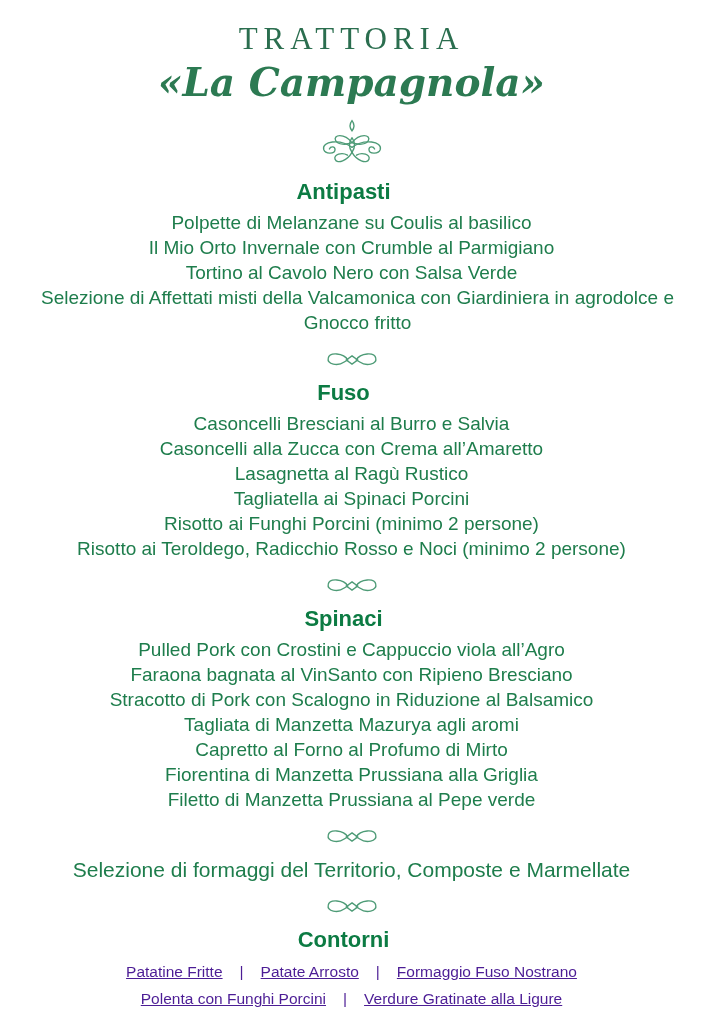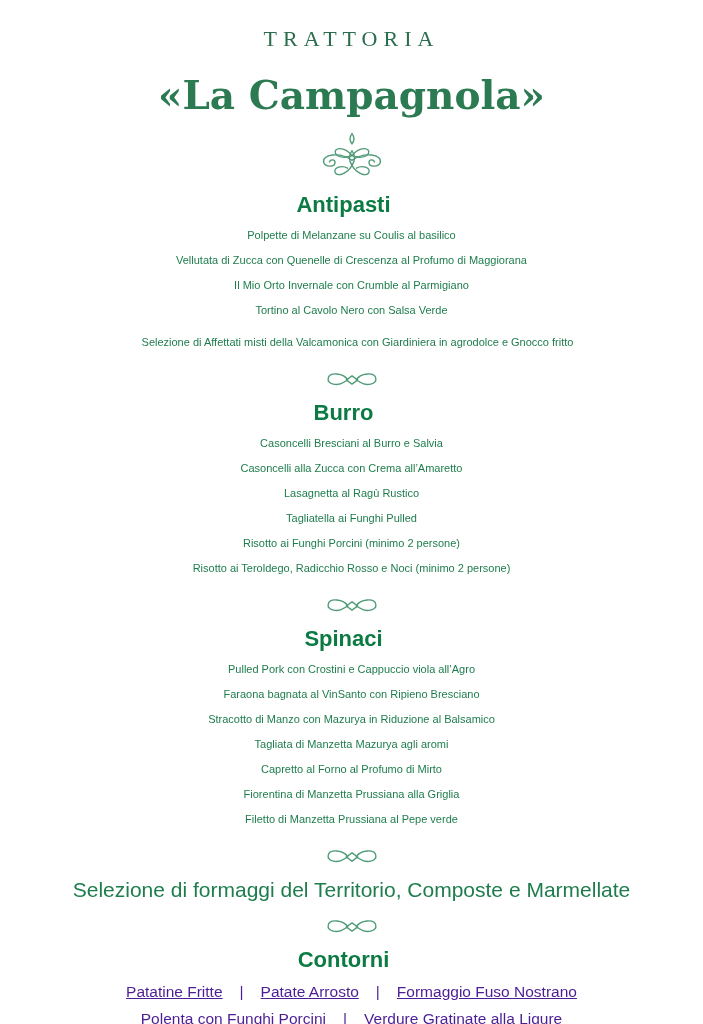--- a/index.html
+++ b/index.html
@@ -14,55 +14,55 @@
     overflow: hidden;
   }
   .menu {
     width: 703px;
     text-align: center;
     padding-top: 20px;
     box-sizing: border-box;
   }
   .title {
     font-family: "Liberation Serif", "DejaVu Serif", serif;
-    font-size: 22px;
+    font-size: 31px;
     letter-spacing: 6px;
     color: #2b6e4f;
     line-height: 38px;
   }
   .subtitle {
     font-family: "DejaVu Serif", serif;
+    font-style: italic;
     font-weight: bold;
     font-size: 39px;
     color: #2c7a52;
     line-height: 46px;
-    margin-top: 14px;
+    margin-top: 1px;
   }
   .flourish {
     margin: 14px auto 4px auto;
     height: 52px;
   }
   .divider {
     margin: 15px auto 5px auto;
     height: 22px;
   }
   .section-title {
     font-size: 22px;
     font-weight: bold;
     color: #0c7b43;
     line-height: 27px;
     margin: 7px 16px 5px 0;
   }
   .item {
-    font-size: 11px;
+    font-size: 19px;
     color: #1e7d4c;
     line-height: 25px;
   }
   .item.spaced {
-    margin-top: 7px;
     padding-left: 12px;
   }
   .cheese-note {
     font-size: 21px;
     color: #1e7d4c;
     line-height: 25px;
     margin-top: 8px;
   }
   .contorni-row {
     font-size: 15.5px;
@@ -92,53 +92,52 @@
       <path d="M60 33 Q69 46 60 59 Q51 46 60 33"></path>
       <path d="M60 50 C38 34 6 40 10 54 C13 63 30 62 30 54 C30 48 22 48 20 53"></path>
       <path d="M60 50 C82 34 114 40 110 54 C107 63 90 62 90 54 C90 48 98 48 100 53"></path>
       <path d="M60 59 C52 73 34 81 30 71 C27 63 42 58 52 64"></path>
       <path d="M60 59 C68 73 86 81 90 71 C93 63 78 58 68 64"></path>
     </svg>
   </div>
 
   <div class="section-title">Antipasti</div>
   <div class="item">Polpette di Melanzane su Coulis al basilico</div>
-  <div class="item">Vellutata di Zucca con Quenelle di Crescenza al Profumo di Maggiorana</div>
   <div class="item">Il Mio Orto Invernale con Crumble al Parmigiano</div>
   <div class="item">Tortino al Cavolo Nero con Salsa Verde</div>
   <div class="item spaced">Selezione di Affettati misti della Valcamonica con Giardiniera in agrodolce e Gnocco fritto</div>
 
   <div class="divider">
     <svg width="58" height="20" viewBox="0 0 112 36" fill="none" stroke="#4d9b76" stroke-width="2.6" stroke-linecap="round">
       <path d="M48 18 C40 4 12 2 10 15 C8 26 28 31 41 22 C44 20 46 19 48 18"></path>
       <path d="M64 18 C72 4 100 2 102 15 C104 26 84 31 71 22 C68 20 66 19 64 18"></path>
       <path d="M56 10 L67 18 L56 26 L45 18 Z"></path>
     </svg>
   </div>
 
-  <div class="section-title">Burro</div>
+  <div class="section-title">Fuso</div>
   <div class="item">Casoncelli Bresciani al Burro e Salvia</div>
   <div class="item">Casoncelli alla Zucca con Crema all’Amaretto</div>
   <div class="item">Lasagnetta al Ragù Rustico</div>
-  <div class="item">Tagliatella ai Funghi Pulled</div>
+  <div class="item">Tagliatella ai Spinaci Porcini</div>
   <div class="item">Risotto ai Funghi Porcini (minimo 2 persone)</div>
   <div class="item">Risotto ai Teroldego, Radicchio Rosso e Noci (minimo 2 persone)</div>
 
   <div class="divider">
     <svg width="58" height="20" viewBox="0 0 112 36" fill="none" stroke="#4d9b76" stroke-width="2.6" stroke-linecap="round">
       <path d="M48 18 C40 4 12 2 10 15 C8 26 28 31 41 22 C44 20 46 19 48 18"></path>
       <path d="M64 18 C72 4 100 2 102 15 C104 26 84 31 71 22 C68 20 66 19 64 18"></path>
       <path d="M56 10 L67 18 L56 26 L45 18 Z"></path>
     </svg>
   </div>
 
   <div class="section-title">Spinaci</div>
   <div class="item">Pulled Pork con Crostini e Cappuccio viola all’Agro</div>
   <div class="item">Faraona bagnata al VinSanto con Ripieno Bresciano</div>
-  <div class="item">Stracotto di Manzo con Mazurya in Riduzione al Balsamico</div>
+  <div class="item">Stracotto di Pork con Scalogno in Riduzione al Balsamico</div>
   <div class="item">Tagliata di Manzetta Mazurya agli aromi</div>
   <div class="item">Capretto al Forno al Profumo di Mirto</div>
   <div class="item">Fiorentina di Manzetta Prussiana alla Griglia</div>
   <div class="item">Filetto di Manzetta Prussiana al Pepe verde</div>
 
   <div class="divider">
     <svg width="58" height="20" viewBox="0 0 112 36" fill="none" stroke="#4d9b76" stroke-width="2.6" stroke-linecap="round">
       <path d="M48 18 C40 4 12 2 10 15 C8 26 28 31 41 22 C44 20 46 19 48 18"></path>
       <path d="M64 18 C72 4 100 2 102 15 C104 26 84 31 71 22 C68 20 66 19 64 18"></path>
       <path d="M56 10 L67 18 L56 26 L45 18 Z"></path>

